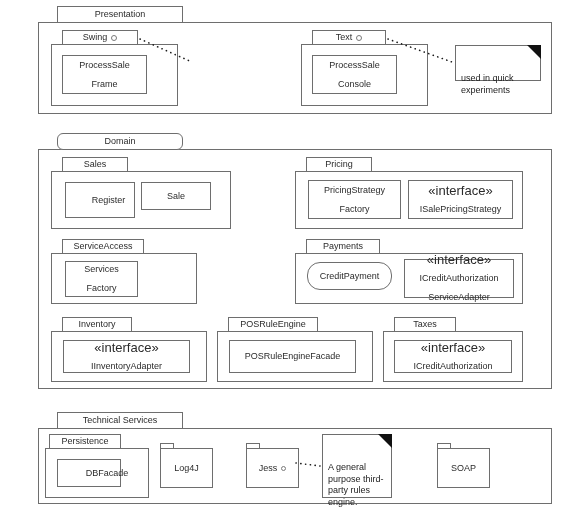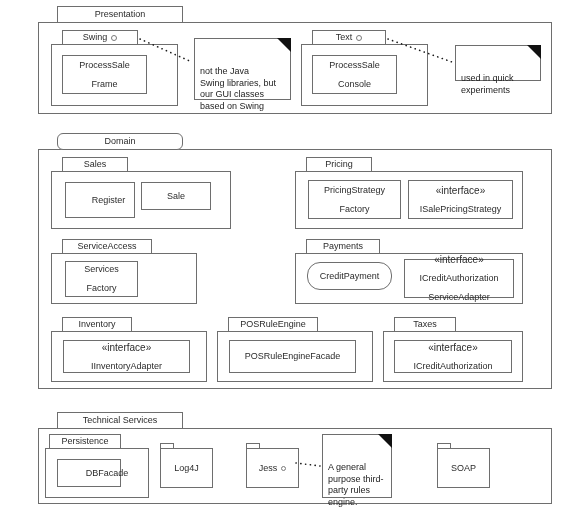--- a/index.html
+++ b/index.html
@@ -53,21 +53,21 @@
     display: flex;
     flex-direction: column;
     align-items: center;
     justify-content: center;
     font-size: 9px;
     line-height: 19px;
     text-align: center;
     white-space: pre-line;
     z-index: 4;
   }
-  .cls .stereo { font-size: 10px; }
+  .cls .stereo { font-size: 13px; }
 
   
   .note {
     position: absolute;
     box-sizing: border-box;
     border: 1px solid #6e6e6e;
     background: #ffffff;
     font-size: 9px;
     line-height: 11.5px;
     padding: 4px 5px 3px 5px;
@@ -143,27 +143,20 @@
   <div class="pkg-tab" style="left:62px; top:30px; width:76px; height:15px;">
     <span>Swing</span>
     <span class="circ-icon"></span>
   </div>
   <div class="pkg-body" style="left:51px; top:44px; width:127px; height:62px;"></div>
   <div class="cls" style="left:62px; top:55px; width:85px; height:39px;">
     <span>ProcessSale
 Frame</span>
   </div>
 
-  <div class="note" style="left:194px; top:38px; width:97px; height:62px;">
-    <span class="fold"></span>
-    <span>not the Java
-Swing libraries, but
-our GUI classes
-based on Swing</span>
-  </div>
 
   <div class="pkg-tab" style="left:312px; top:30px; width:74px; height:15px;">
     <span>Text</span>
     <span class="circ-icon"></span>
   </div>
   <div class="pkg-body" style="left:301px; top:44px; width:127px; height:62px;"></div>
   <div class="cls" style="left:312px; top:55px; width:85px; height:39px;">
     <span>ProcessSale
 Console</span>
   </div>
@@ -201,21 +194,21 @@
   <div class="pkg-body" style="left:295px; top:171px; width:228px; height:58px;"></div>
   <div class="cls" style="left:308px; top:180px; width:93px; height:39px;">
     <span>PricingStrategy
 Factory</span>
   </div>
   <div class="cls" style="left:408px; top:180px; width:105px; height:39px;">
     <span class="stereo">«interface»</span>
     <span>ISalePricingStrategy</span>
   </div>
 
-  <div class="pkg-tab" style="left:62px; top:239px; width:90px; height:15px;">
+  <div class="pkg-tab" style="left:62px; top:239px; width:82px; height:15px;">
     <span>ServiceAccess</span>
   </div>
   <div class="pkg-body" style="left:51px; top:253px; width:146px; height:51px;"></div>
   <div class="cls" style="left:65px; top:261px; width:73px; height:36px;">
     <span>Services
 Factory</span>
   </div>
 
   <div class="pkg-tab" style="left:306px; top:239px; width:74px; height:15px;">
     <span>Payments</span>

